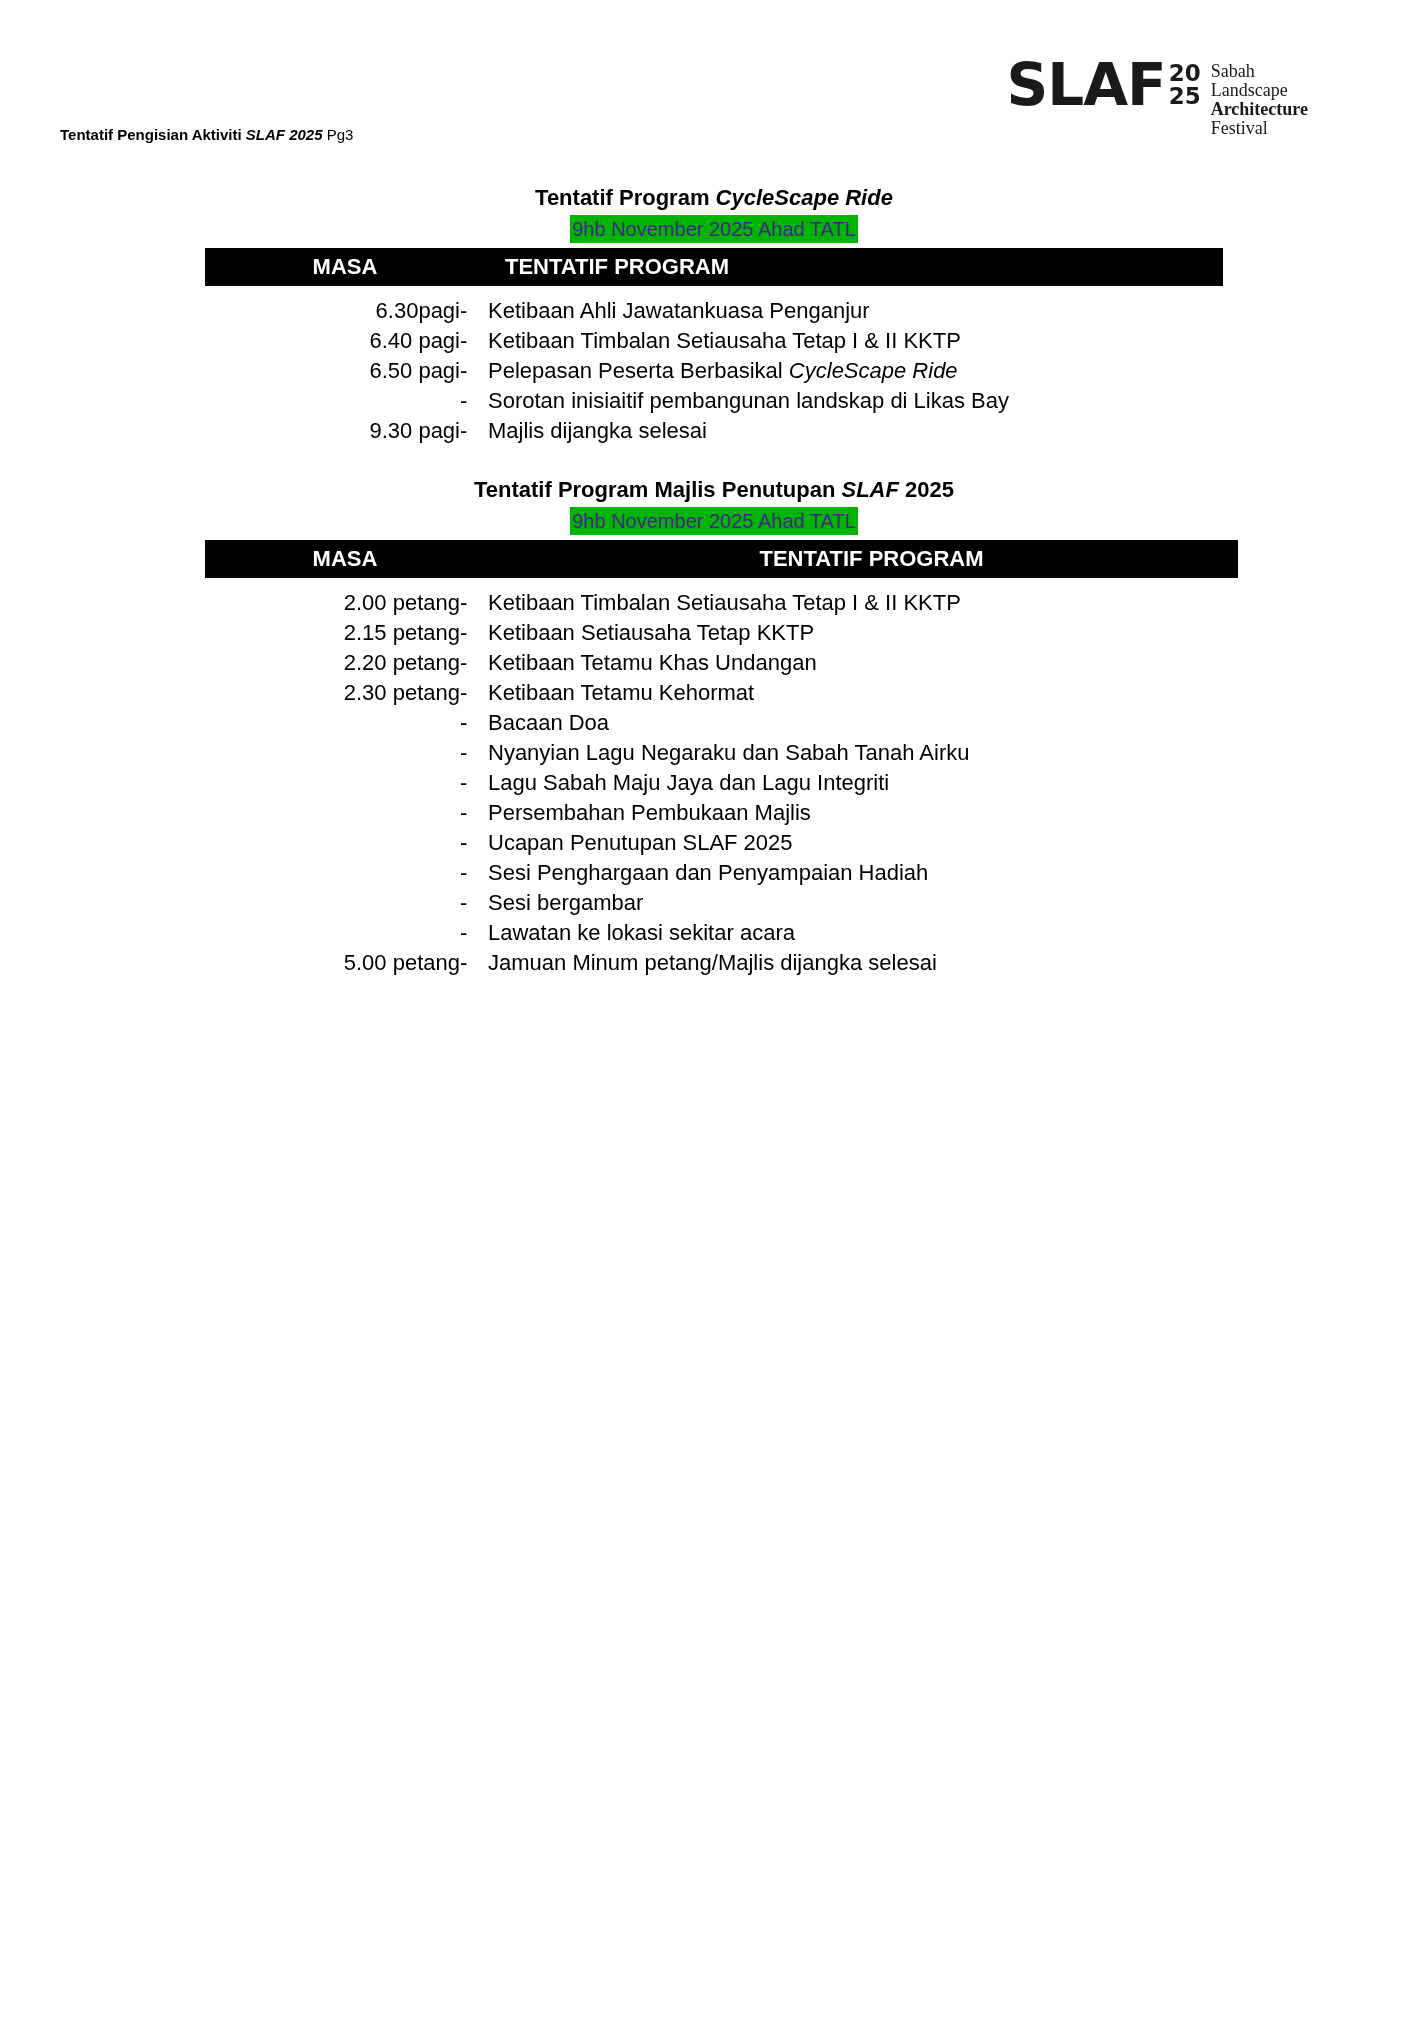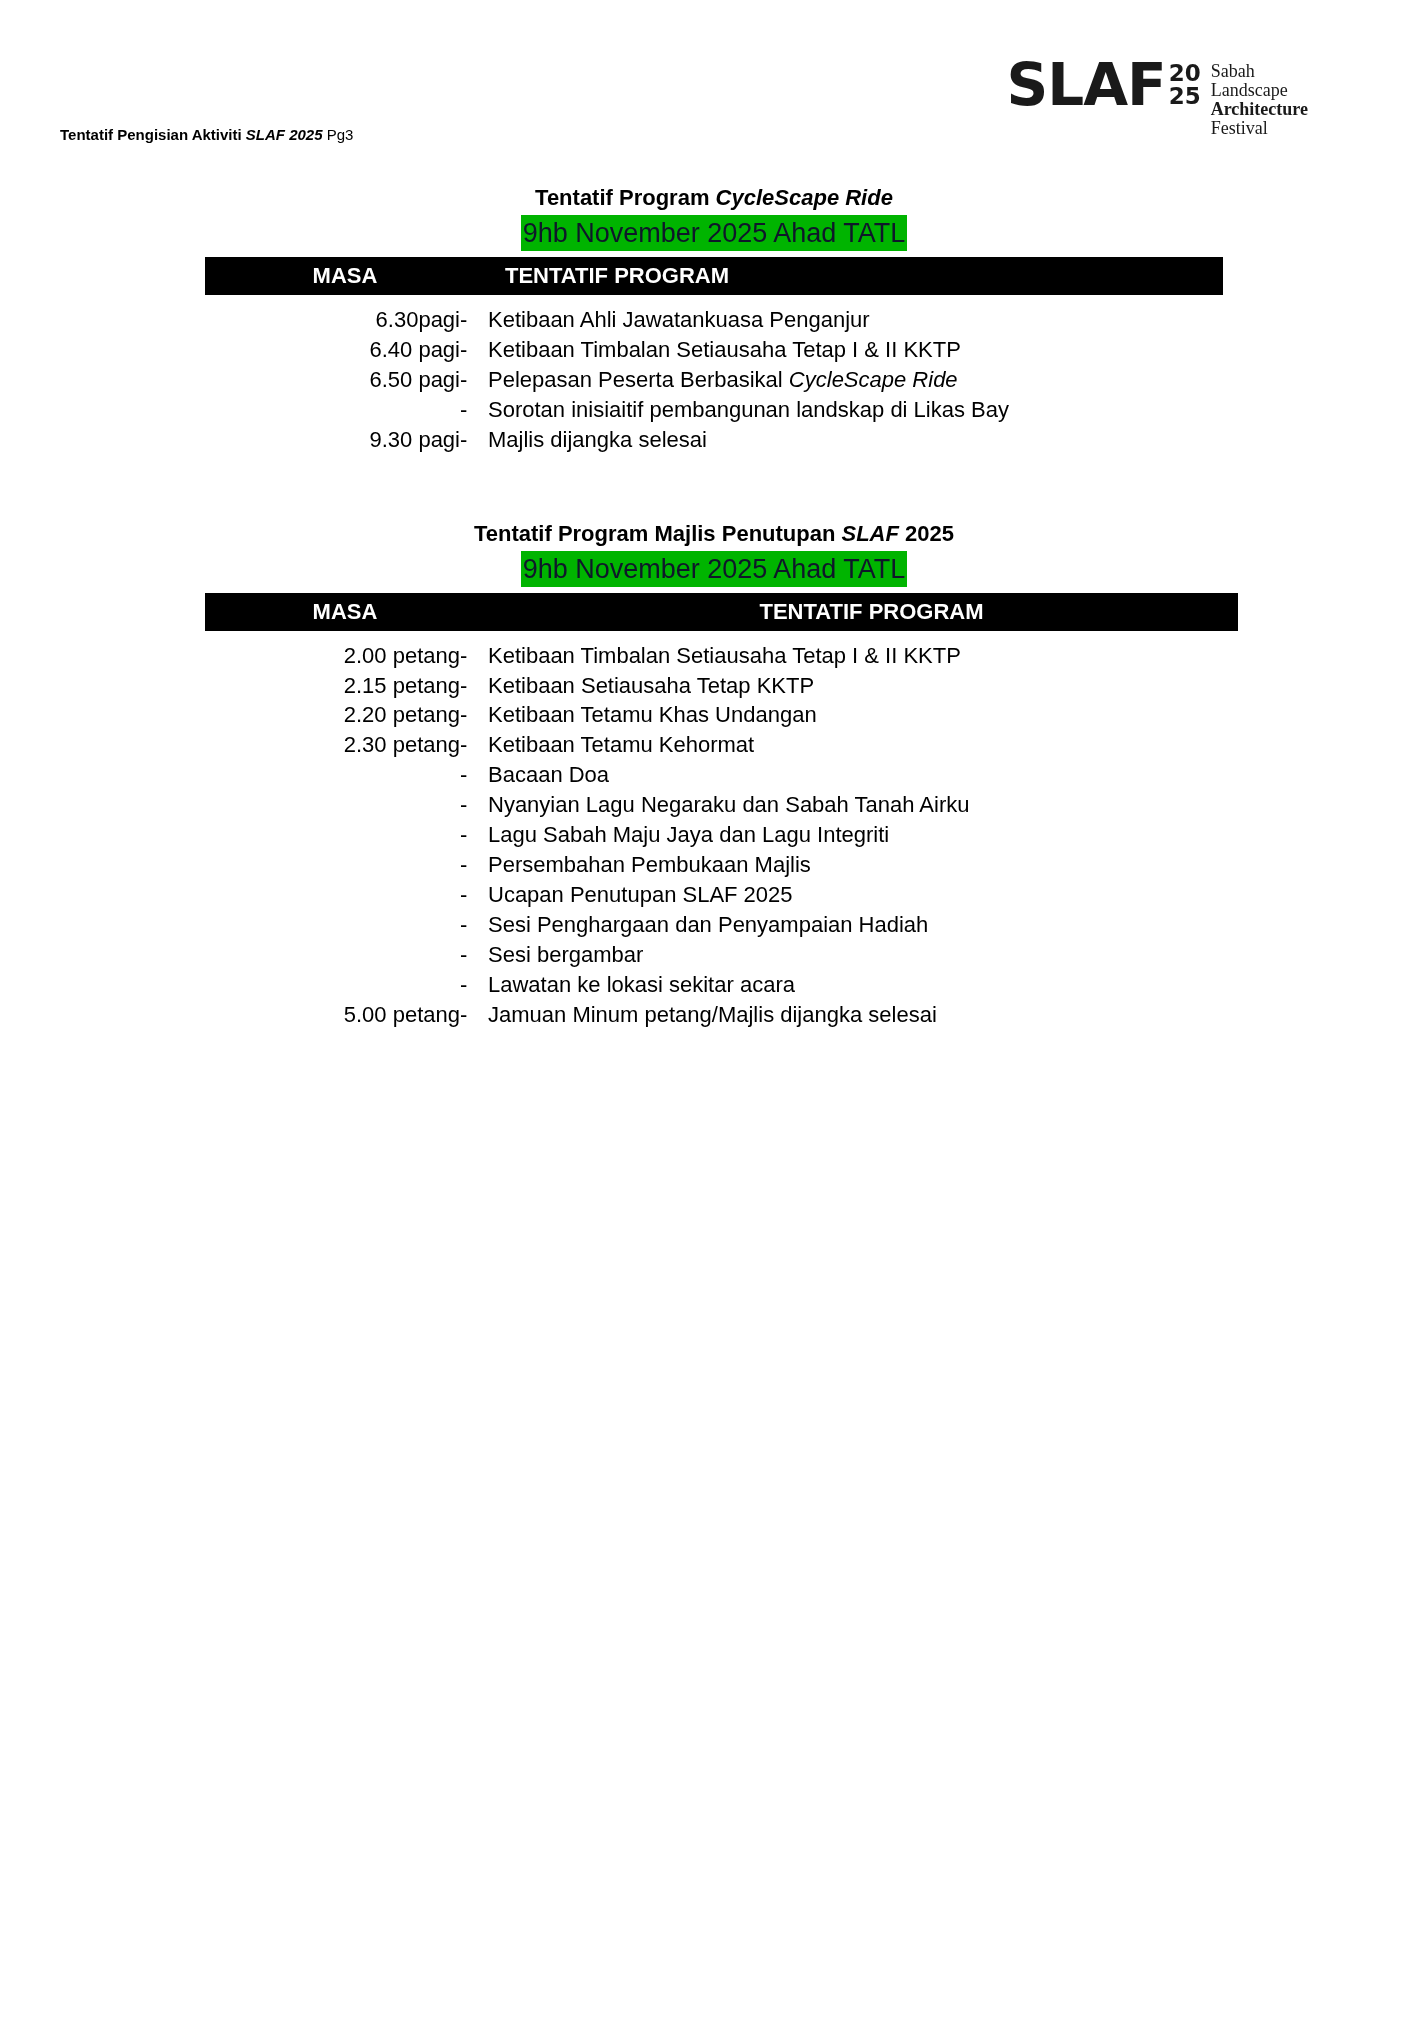--- a/index.html
+++ b/index.html
@@ -67,39 +67,39 @@
     font-size: 15px;
     font-weight: bold;
     margin-top: -12px;
     margin-right: 20px;
   }
   .doc-title .ital { font-style: italic; }
   .doc-title .pg { font-weight: normal; }
 
   
   .section { margin-top: 42px; }
-  .section.second { margin-top: 66px; }
+  .section.second { margin-top: 31px; }
 
   .section-title {
     text-align: center;
     font-weight: bold;
     font-size: 22px;
     margin-bottom: 6px;
   }
   .section-title .ital { font-style: italic; }
   .section-title .reg { font-weight: bold; font-style: normal; }
 
   .date-line {
     text-align: center;
     margin-bottom: 6px;
   }
   .date-line span {
     background: #00b400;
-    color: #0f172a;
-    font-size: 27px;
+    color: #4c1d95;
+    font-size: 20px;
     padding: 3px 2px;
     line-height: 1.25;
   }
 
   .table-head {
     background: #000000;
     color: #ffffff;
     display: flex;
     font-weight: bold;
     font-size: 22px;

